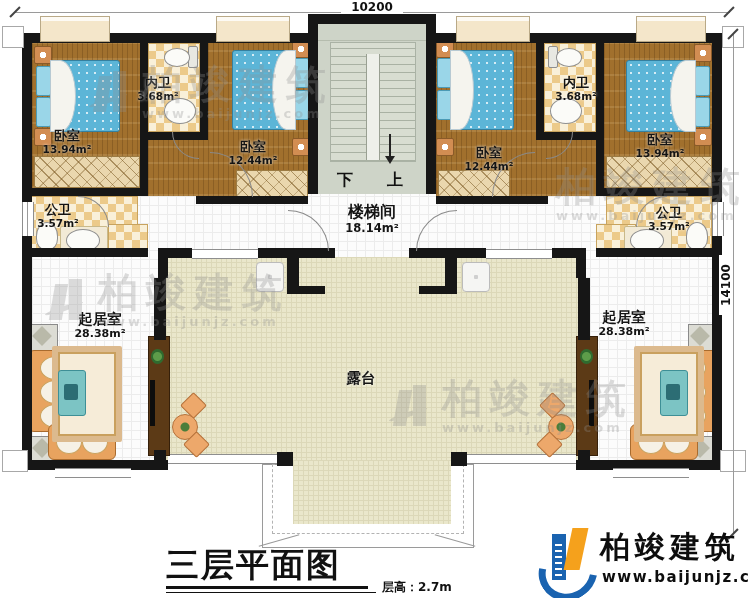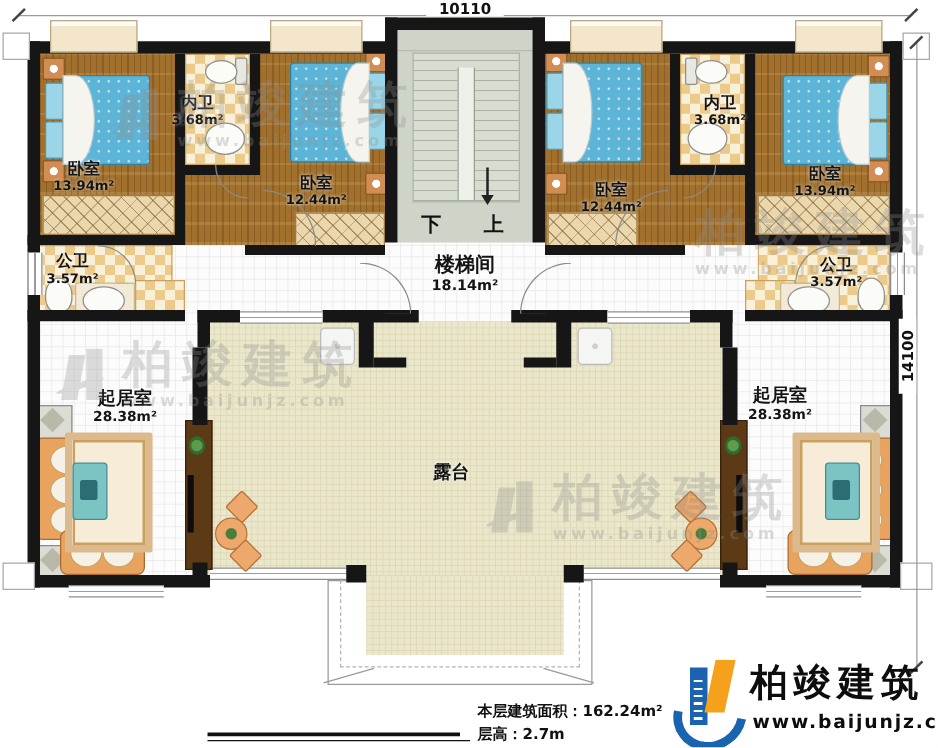--- a/index.html
+++ b/index.html
@@ -305,21 +305,21 @@
   </div>
   <div class="lbl med" style="left:361px;top:370px">
     <div class="nm">露台</div>
   </div>
   <div class="dirlbl" style="left:345px;top:170px">下</div>
   <div class="dirlbl" style="left:395px;top:170px">上</div>
 
   <div class="dim" style="left:14px;top:12px;width:716px;height:1px"></div>
   <div class="tick" style="left:8px;top:11px"></div>
   <div class="tick" style="left:722px;top:11px"></div>
-  <div class="dimlbl" style="left:341px;top:0;width:62px;height:13px">10110</div>
+  <div class="dimlbl" style="left:341px;top:0;width:62px;height:13px">10200</div>
   <div class="dim" style="left:733px;top:34px;width:1px;height:500px"></div>
   <div class="tick" style="left:726px;top:33px"></div>
   <div class="tick" style="left:726px;top:533px"></div>
   <div class="dimlbl" style="left:696px;top:278px;width:60px;height:14px;transform:rotate(-90deg)">14100</div>
 
   <div class="wm" style="left:88px;top:64px">
     <div class="wmi">
       <i style="left:8px;top:8px;width:13px;height:36px;transform:skewX(-10deg)"></i>
       <i style="left:25px;top:3px;width:13px;height:41px"></i>
       <i style="left:0;top:30px;width:40px;height:5px;transform:rotate(-18deg);border-radius:50%"></i>
@@ -351,23 +351,23 @@
       <i style="left:8px;top:8px;width:13px;height:36px;transform:skewX(-10deg)"></i>
       <i style="left:25px;top:3px;width:13px;height:41px"></i>
       <i style="left:0;top:30px;width:40px;height:5px;transform:rotate(-18deg);border-radius:50%"></i>
     </div>
     <div>
       <div class="t1">柏竣建筑</div>
       <div class="t2">www.baijunjz.com</div>
     </div>
   </div>
 
+  <div class="title-txt" style="left:166px;top:548px">三层平面图</div>
   <div class="abs" style="left:166px;top:586px;width:202px;height:3px;background:#111"></div>
   <div class="abs" style="left:166px;top:592px;width:210px;height:1px;background:#111"></div>
-  <div class="info-txt" style="left:382px;top:562px">本层建筑面积：162.24m²</div>
   <div class="info-txt" style="left:382px;top:580px">层高：2.7m</div>
 
   <div class="abs logoicon" style="left:536px;top:526px;width:56px;height:64px">
     <i style="left:2px;top:18px;width:46px;height:42px;border:7px solid transparent;border-left-color:#1a63b0;border-bottom-color:#1a63b0;border-radius:50%;transform:rotate(-35deg)"></i>
     <i style="left:16px;top:8px;width:14px;height:46px;background:#1a63b0;background-image:repeating-linear-gradient(0deg,transparent 0 4px,#fff 4px 6px);background-size:7px 100%;background-repeat:no-repeat;background-position:3px 6px"></i>
     <i style="left:32px;top:2px;width:16px;height:42px;background:#f5a11c;transform:skewX(-12deg)"></i>
   </div>
   <div class="brand-txt" style="left:600px;top:532px">柏竣建筑</div>
   <div class="brand-url" style="left:602px;top:570px">www.baijunjz.com</div>
 

